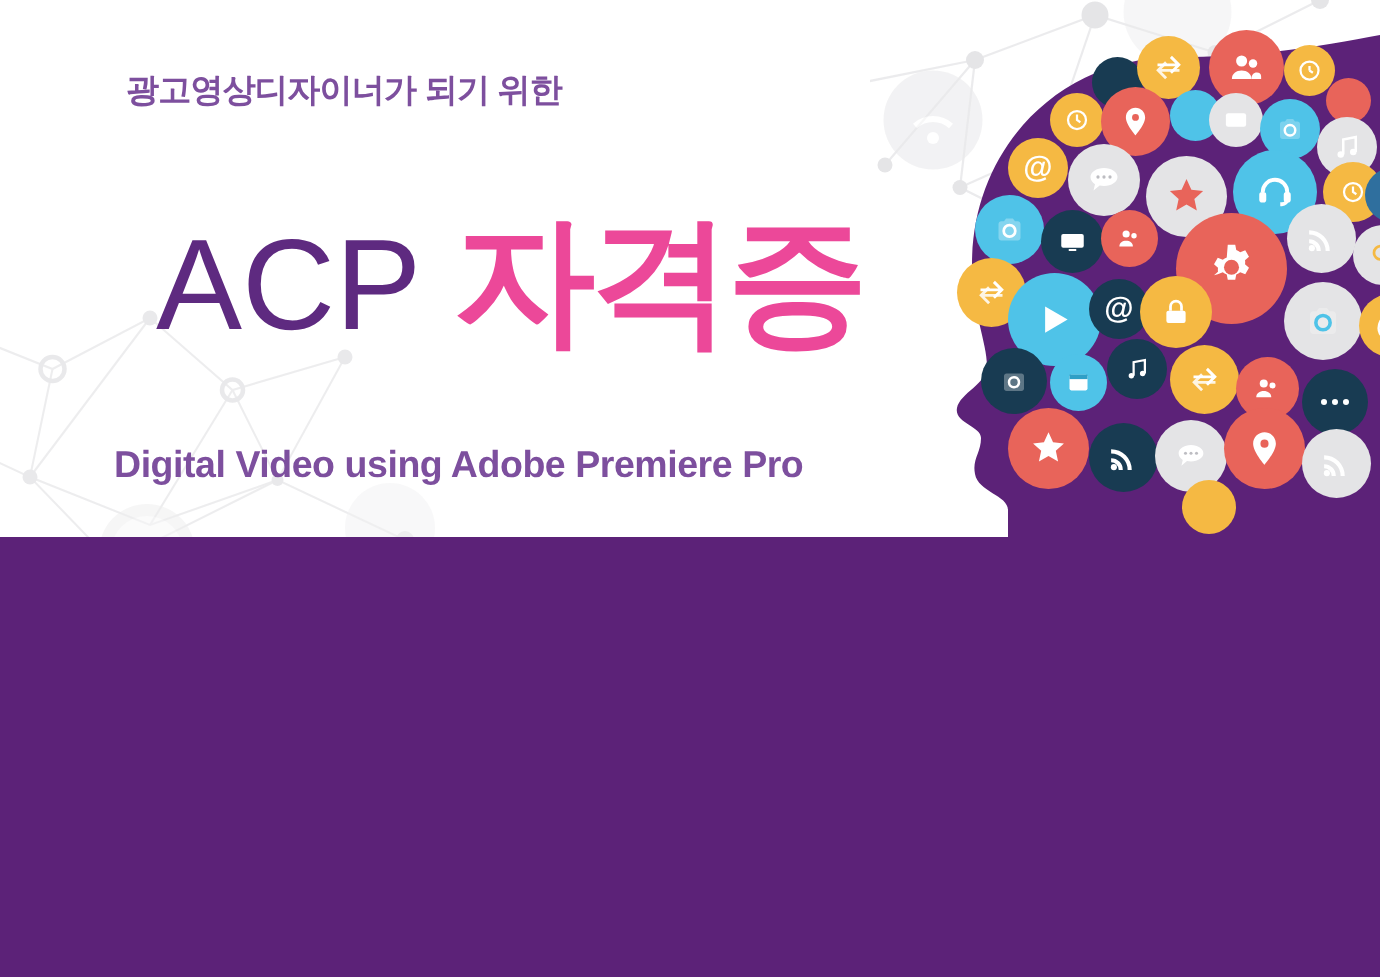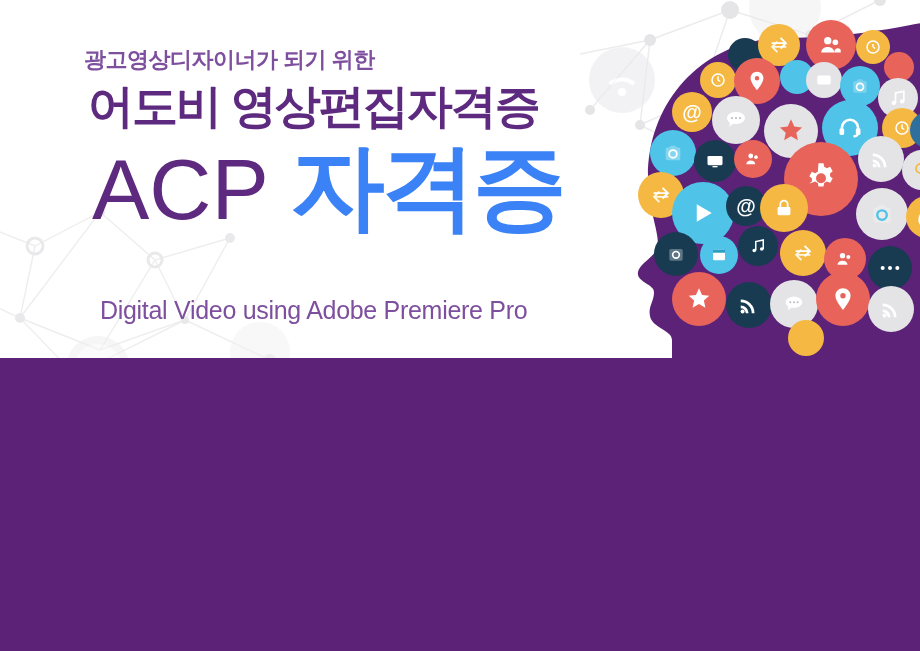--- a/index.html
+++ b/index.html
@@ -20,23 +20,23 @@
   #head-svg{position:absolute;left:0;top:0;width:330px;height:362px;}
   #brain-icons{position:absolute;left:0;top:0;width:330px;height:362px;}
   .bicon{position:absolute;border-radius:50%;display:flex;align-items:center;justify-content:center;
          color:#fff;font-weight:bold;line-height:1;}
   .bicon svg{display:block;}
 
   
   #eyebrow{position:absolute;left:84px;top:45px;font-size:22px;font-weight:bold;color:#7d4f9e;letter-spacing:-.5px;white-space:nowrap;}
   #title-main{position:absolute;left:88px;top:76px;font-size:46px;font-weight:bold;color:#5e2a80;letter-spacing:-2px;white-space:nowrap;}
   #title-big{position:absolute;left:92px;top:140px;white-space:nowrap;line-height:1;}
-  #title-acp{font-size:86px;font-weight:300;color:#5e2a80;letter-spacing:0px;vertical-align:baseline;}
-  #title-kr{font-size:94px;font-weight:bold;color:#3b82f6;letter-spacing:-3px;vertical-align:baseline;}
-  #subtitle-en{position:absolute;left:100px;top:296px;font-size:25px;font-weight:400;color:#7d4f9e;letter-spacing:-.3px;white-space:nowrap;}
+  #title-acp{font-size:86px;font-weight:300;color:#5e2a80;letter-spacing:0px;vertical-align:baseline;margin-left:12px;}
+  #title-kr{font-size:94px;font-weight:bold;color:#ec4899;letter-spacing:-3px;vertical-align:baseline;}
+  #subtitle-en{position:absolute;left:76px;top:296px;font-size:25px;font-weight:700;color:#7d4f9e;letter-spacing:-.3px;white-space:nowrap;}
 
   
   #band{position:absolute;left:0;top:358px;width:920px;height:293px;background:#5c2278;}
 </style>
 </head>
 <body>
 
 <div id="poster">
 
   <div id="top-section">
@@ -337,21 +337,20 @@
               <circle cx="5" cy="19" r="2.2"></circle>
               <path d="M3 12.5a8.5 8.5 0 0 1 8.5 8.5h-3A5.5 5.5 0 0 0 3 15.5z"></path>
               <path d="M3 6a15 15 0 0 1 15 15h-3A12 12 0 0 0 3 9z"></path>
             </svg>
         </div>
         <div class="bicon" style="left:178px;top:320px;width:36px;height:36px;background:#f5b943;"></div>
       </div>
     </div>
 
     <div id="eyebrow">광고영상디자이너가 되기 위한</div>
-    <div id="title-main">어도비 영상편집자격증</div>
     <div id="title-big">
       <span id="title-acp">ACP</span><span style="display:inline-block;width:22px;"></span><span id="title-kr">자격증</span>
     </div>
     <div id="subtitle-en">Digital Video using Adobe Premiere Pro</div>
   </div>
 
   <div id="band">
     
     
 

